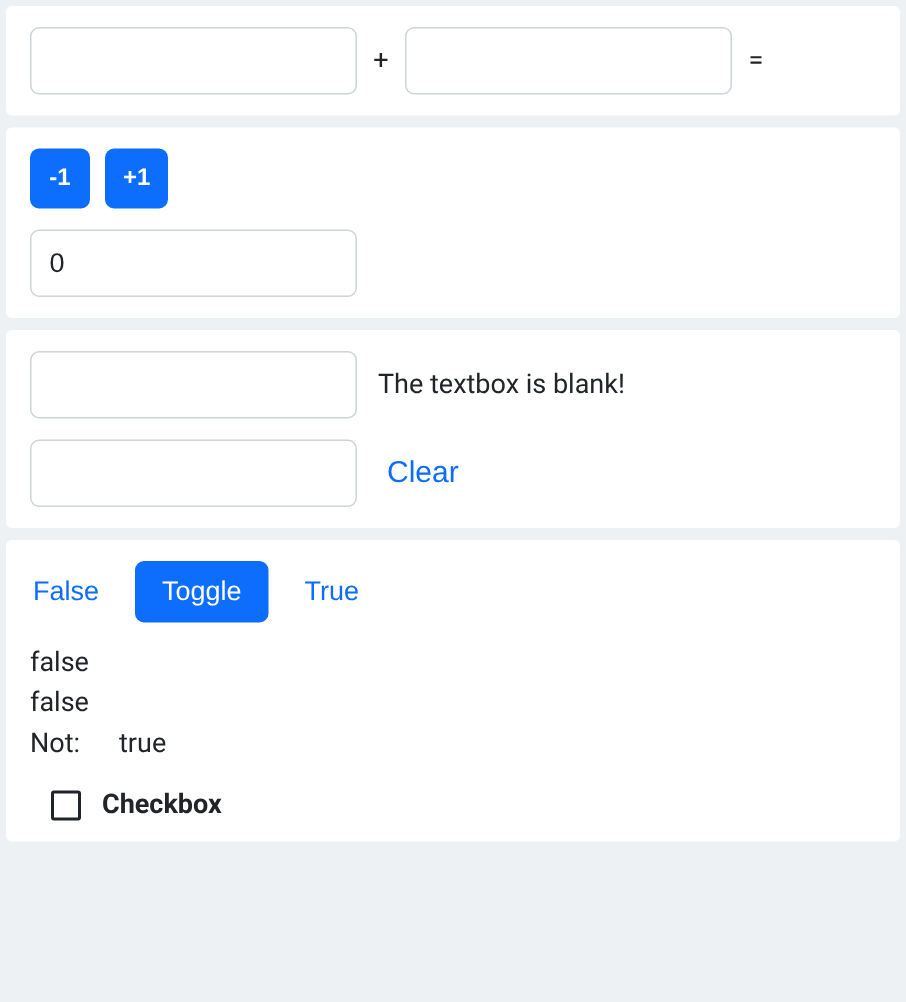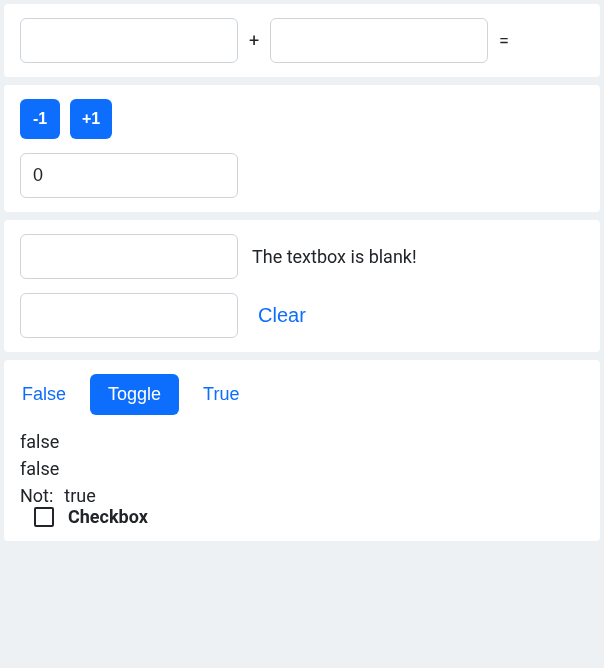--- a/index.html
+++ b/index.html
@@ -160,22 +160,23 @@
     padding: 10px 18px;
     cursor: pointer;
     font-weight: 500;
   }
   .val-line {
     font-size: 18px;
     margin-bottom: 6px;
   }
   .not-row {
     display: flex;
-    gap: 11px;
-    font-size: 18px;
+    gap: 26px;
+    font-size: 18px;
+    margin-bottom: 20px;
   }
   .checkbox-row {
     display: flex;
     align-items: center;
     gap: 14px;
     padding-left: 14px;
     font-weight: bold;
   }
   .checkbox {
     width: 20px;

